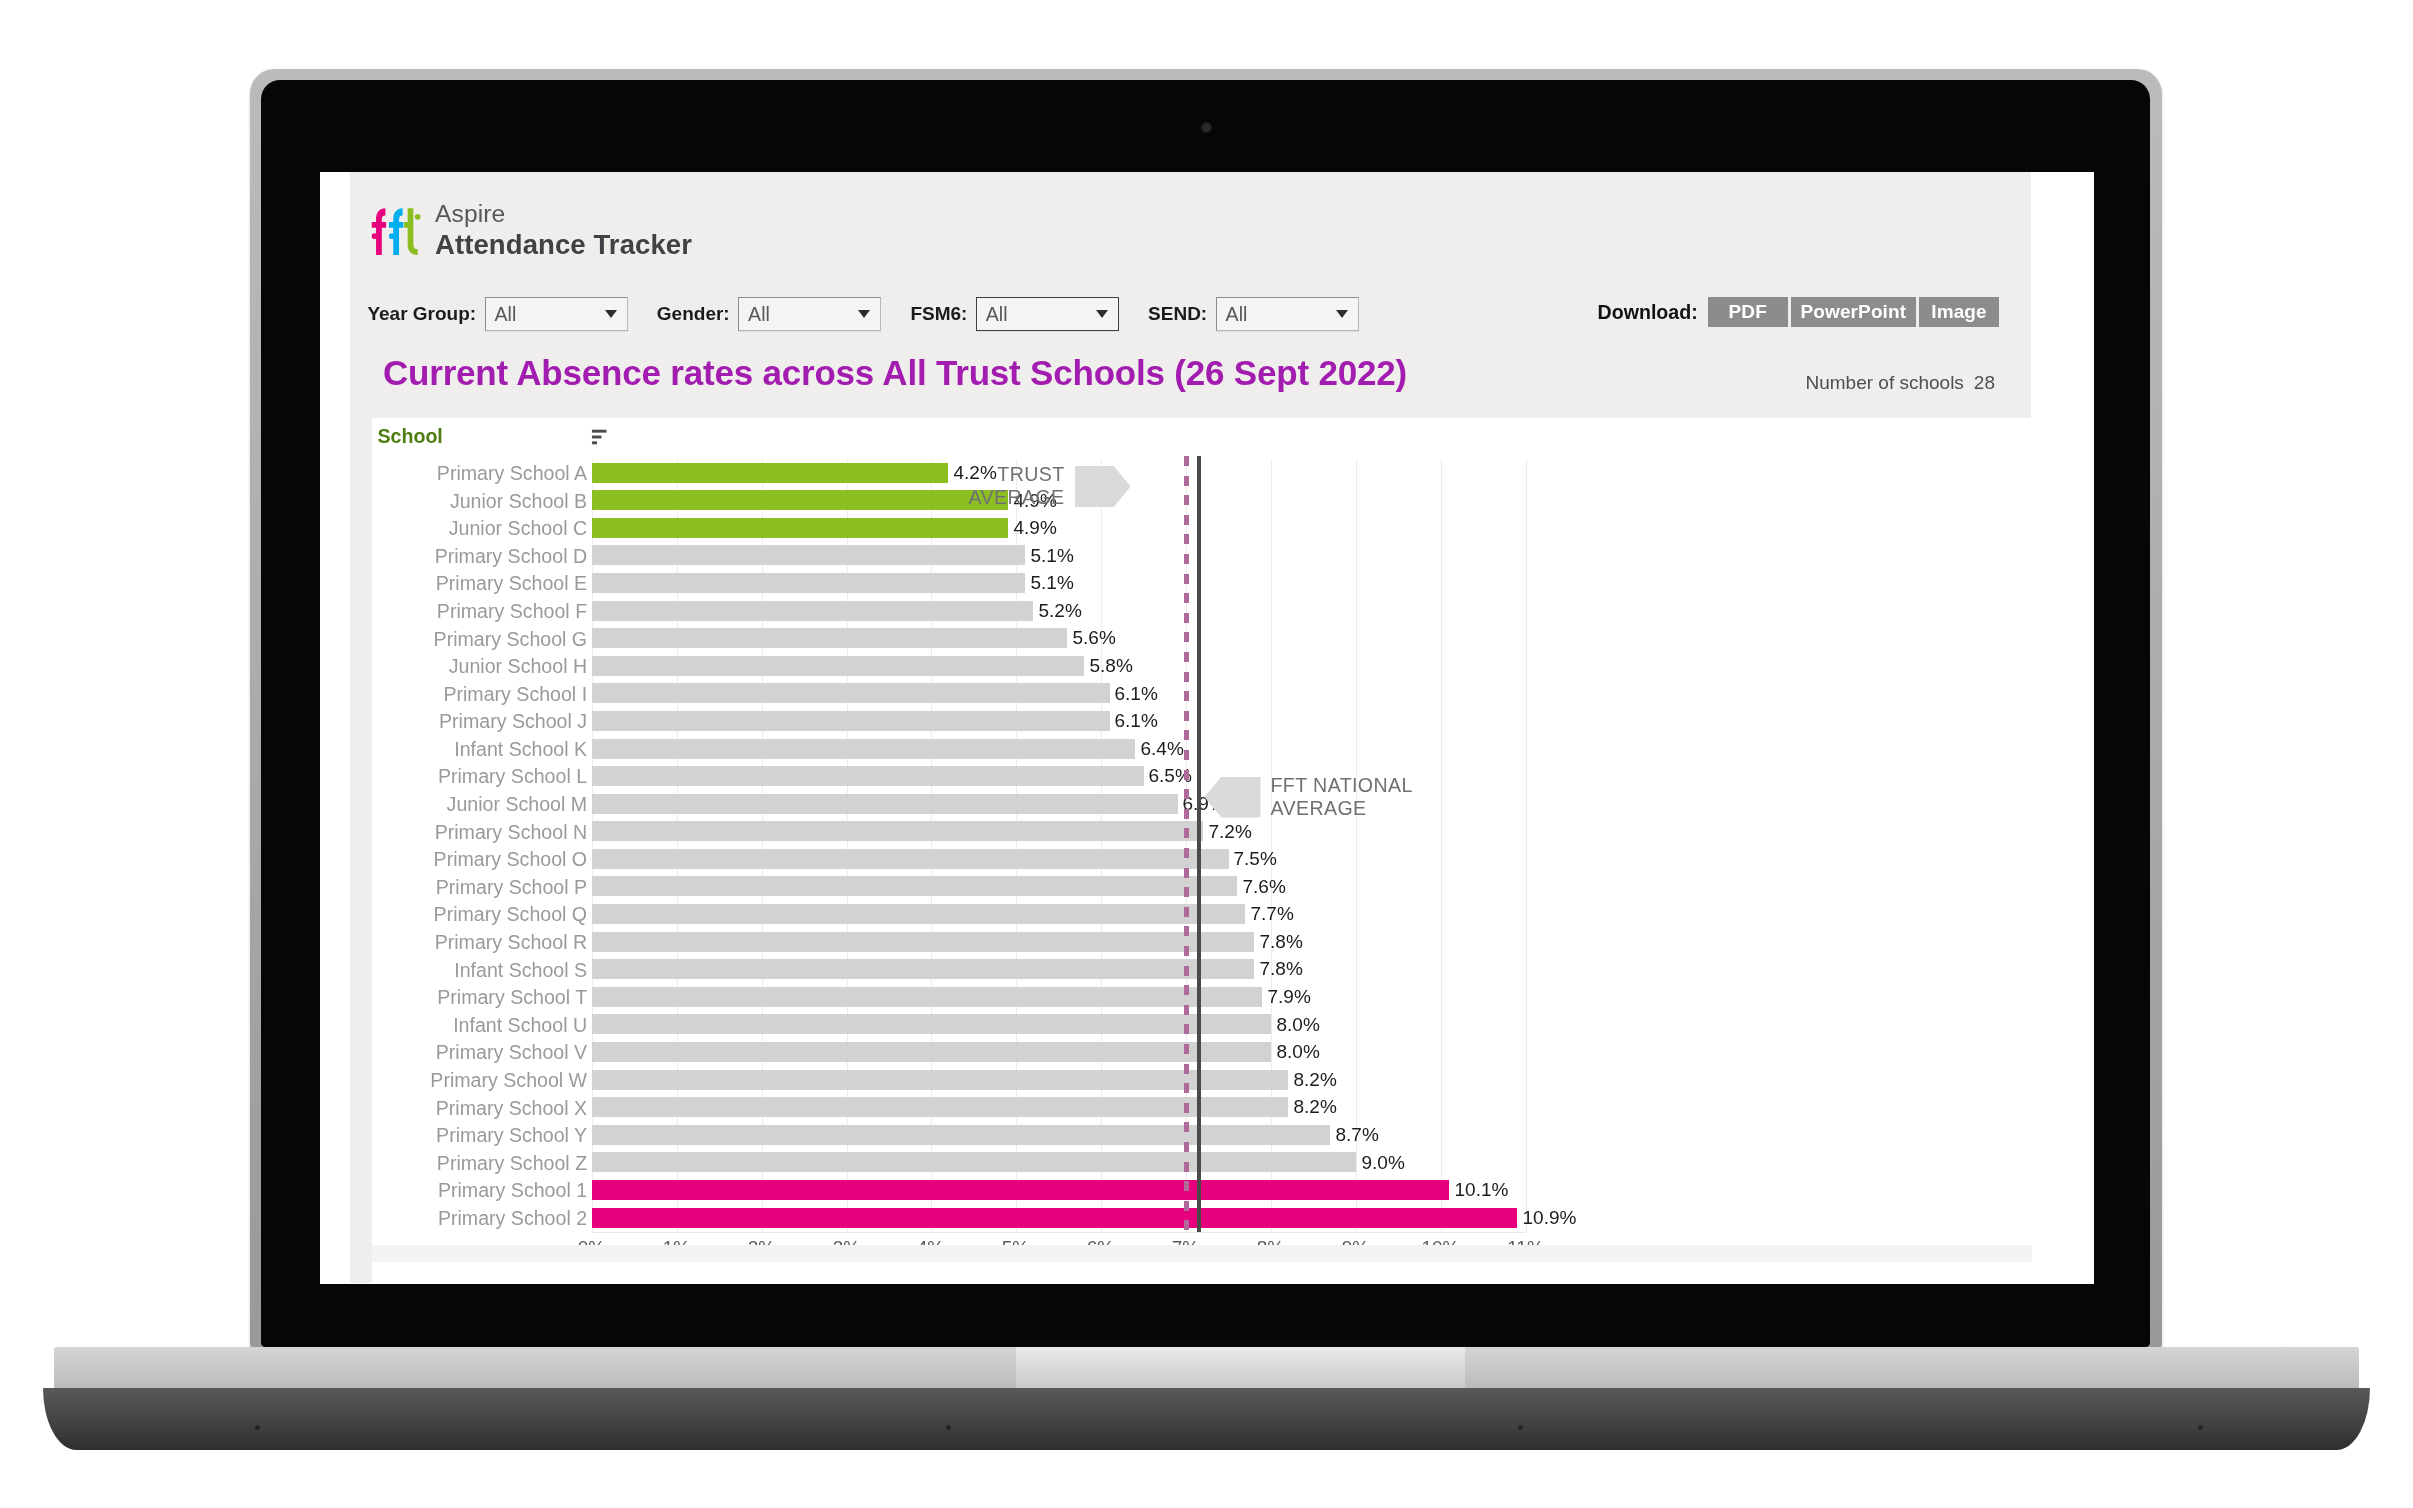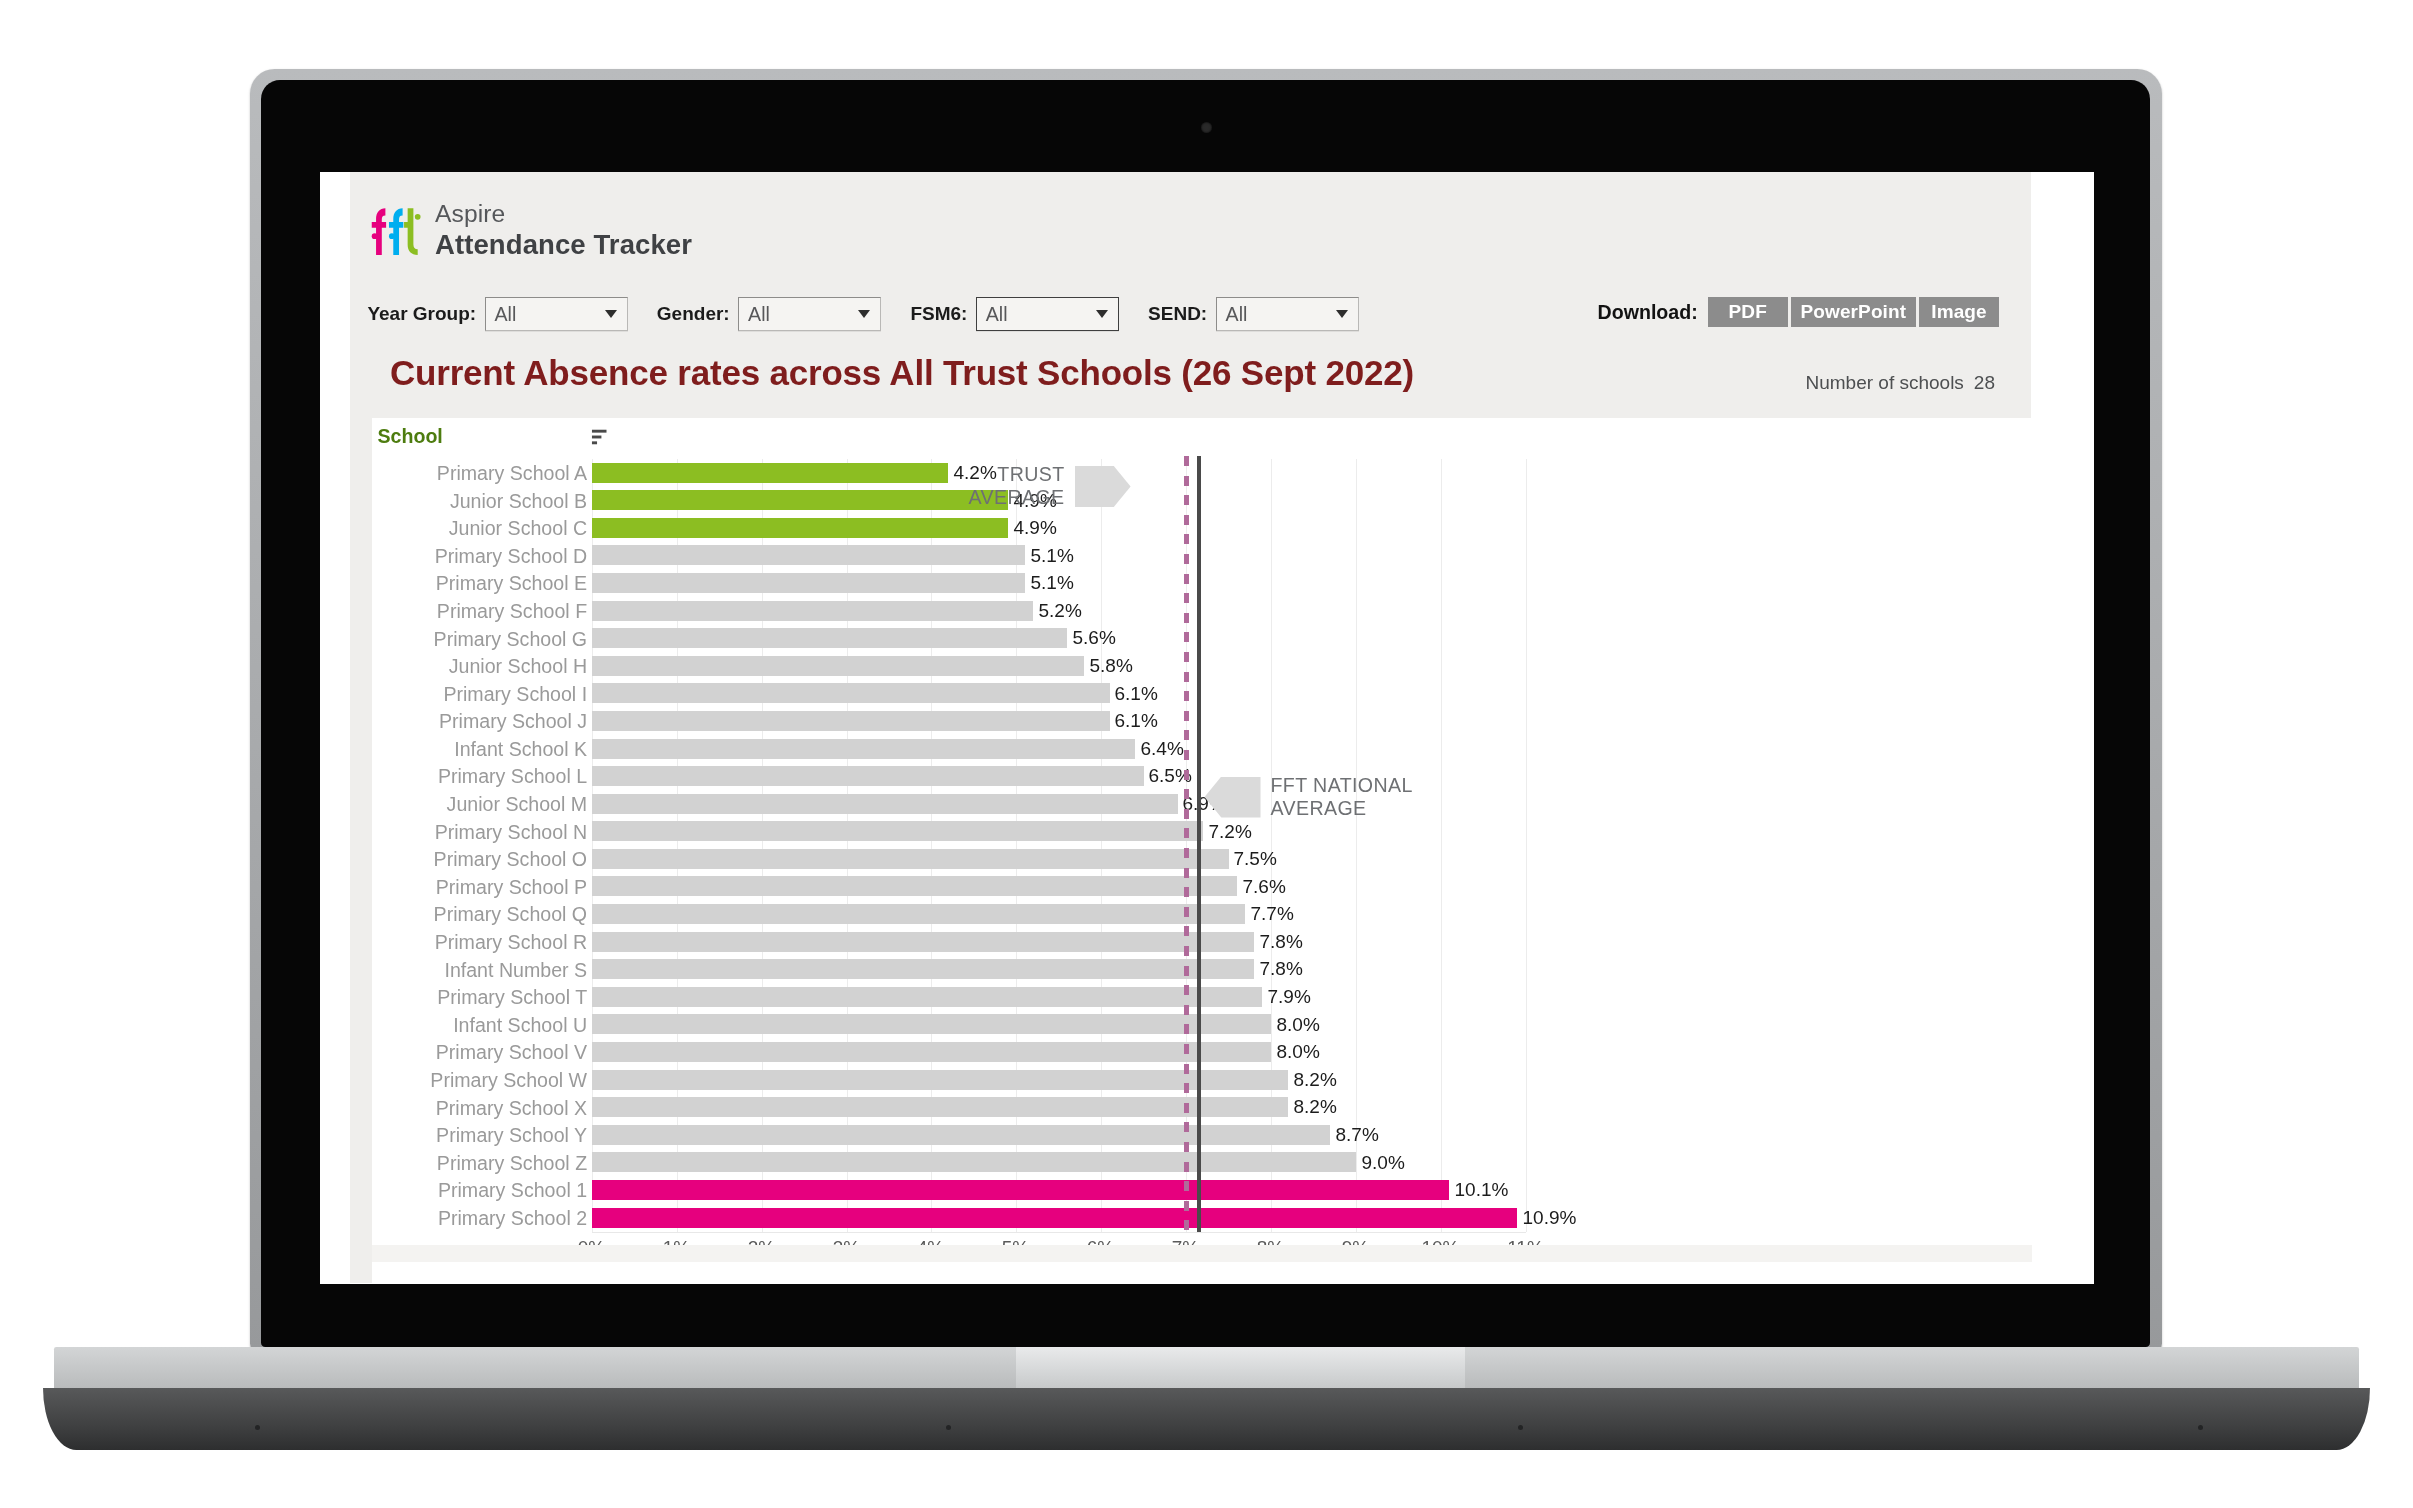--- a/index.html
+++ b/index.html
@@ -110,21 +110,21 @@
   .dl-btn {
     height:30px; background:#8c8c8c; color:#ffffff;
     font-size:19px; font-weight:700; letter-spacing:0.1px;
     display:flex; align-items:center; justify-content:center;
     margin-right:2.9px; padding:0 10px; min-width:80px;
   }
   .dl-btn:last-child{margin-right:0;}
 
   .chart-title {
     position:absolute; left:33px; top:181px;
-    font-size:35px; font-weight:700; color:#7f1d1d; letter-spacing:-0.2px;margin-left:7px;
+    font-size:35px; font-weight:700; color:#a21caf; letter-spacing:-0.2px;
   }
   .num-schools {
     position:absolute; right:36px; top:200px;
     font-size:19px; color:#4d4f51;
   }
   .num-schools b { font-weight:400; margin-left:10px; }
 
   
   .chart-panel {
     position:absolute; left:30px; top:246px;
@@ -302,21 +302,21 @@
             <div class="row-label" style="top: 221px;">Primary School I</div>
             <div class="row-label" style="top: 248px;">Primary School J</div>
             <div class="row-label" style="top: 276px;">Infant School K</div>
             <div class="row-label" style="top: 303px;">Primary School L</div>
             <div class="row-label" style="top: 331px;">Junior School M</div>
             <div class="row-label" style="top: 359px;">Primary School N</div>
             <div class="row-label" style="top: 386px;">Primary School O</div>
             <div class="row-label" style="top: 414px;">Primary School P</div>
             <div class="row-label" style="top: 441px;">Primary School Q</div>
             <div class="row-label" style="top: 469px;">Primary School R</div>
-            <div class="row-label" style="top: 497px;">Infant Number S</div>
+            <div class="row-label" style="top: 497px;">Infant School S</div>
             <div class="row-label" style="top: 524px;">Primary School T</div>
             <div class="row-label" style="top: 552px;">Infant School U</div>
             <div class="row-label" style="top: 579px;">Primary School V</div>
             <div class="row-label" style="top: 607px;">Primary School W</div>
             <div class="row-label" style="top: 635px;">Primary School X</div>
             <div class="row-label" style="top: 662px;">Primary School Y</div>
             <div class="row-label" style="top: 690px;">Primary School Z</div>
             <div class="row-label" style="top: 717px;">Primary School 1</div>
             <div class="row-label" style="top: 745px;">Primary School 2</div>
           </div>

